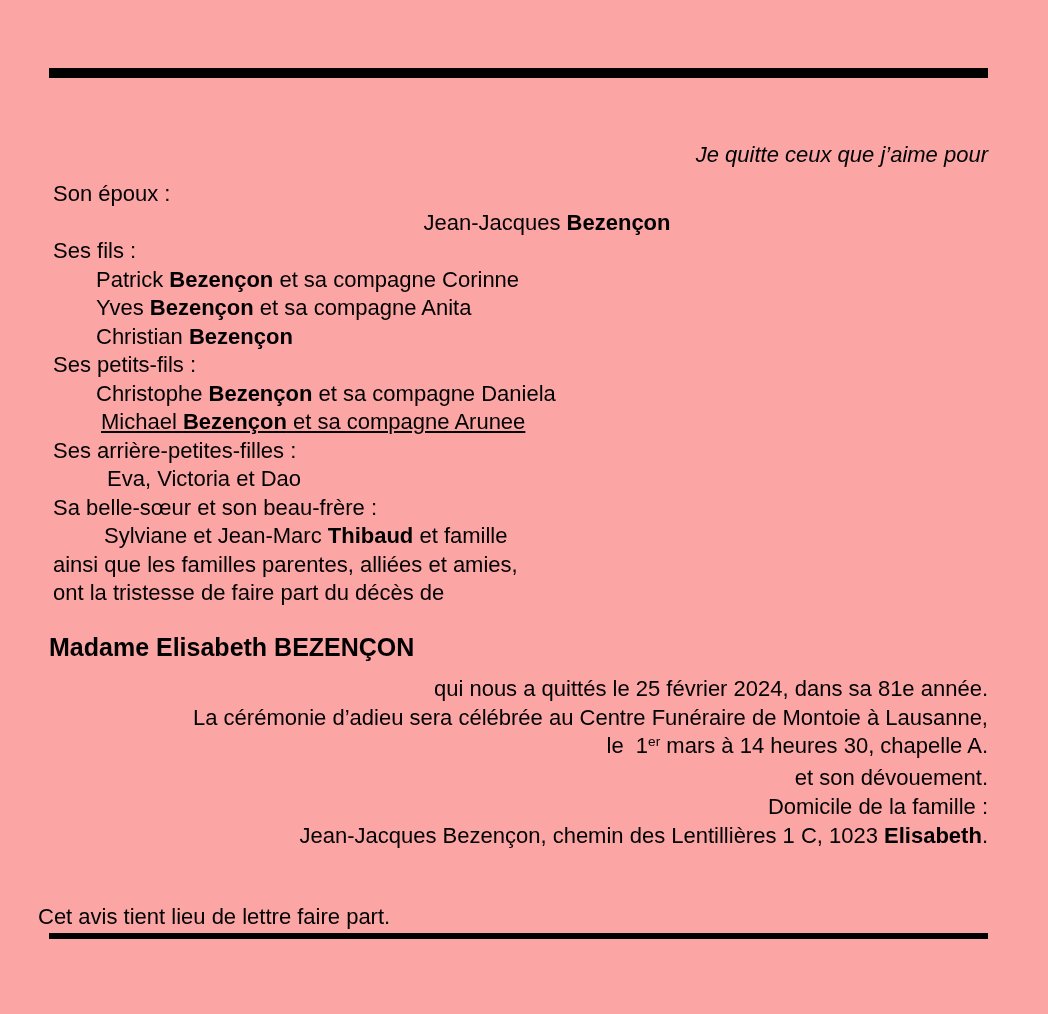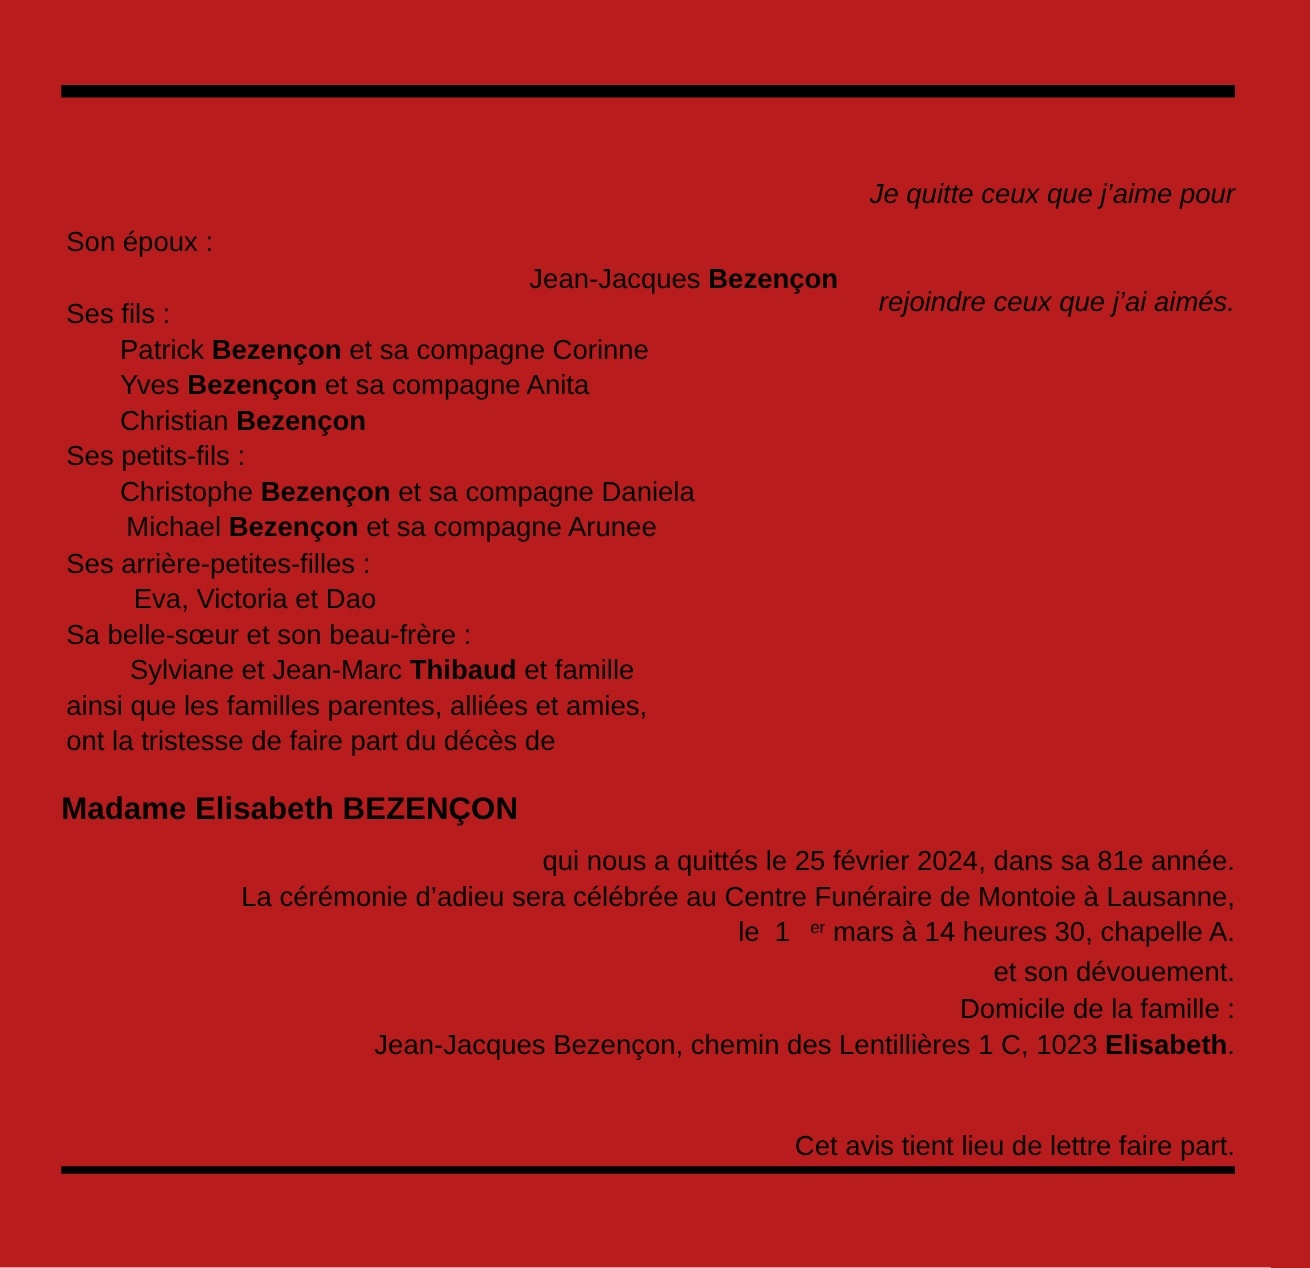--- a/index.html
+++ b/index.html
@@ -4,21 +4,21 @@
 <style>
   html, body {
     margin: 0;
     padding: 0;
     background: #ffffff;
   }
   .page {
     position: relative;
     width: 1048px;
     height: 1014px;
-    background: #b91c1c;
+    background: #fca5a5;
     color: #000000;
     font-family: "Liberation Sans", "DejaVu Sans", sans-serif;
     overflow: hidden;
   }
   .rule {
     position: absolute;
     left: 49px;
     width: 939px;
     background: #000000;
   }
@@ -53,65 +53,63 @@
     font-size: 22px;
     line-height: 28.7px;
     text-align: right;
   }
   .ln {
     margin: 0;
     padding: 0;
     white-space: pre-wrap;
   }
   .in43 { padding-left: 43px; }
-  .in48 { padding-left: 48px; }
+  .in48 { padding-left: 48px; text-decoration: underline; }
   .in51 { padding-left: 51px; }
   .in53 { padding-left: 53px; text-align: center; }
   .in54 { padding-left: 54px; }
   .b { font-weight: bold; }
 
   .title {
     position: absolute;
     top: 633px;
     left: 49px;
     width: 939px;
     margin: 0;
     text-align: left;
     font-size: 25px;
     font-weight: bold;
     white-space: pre-wrap;
   }
   .footer-note {
     position: absolute;
     top: 904px;
-    left: 49px;
+    left: 38px;
     width: 939px;
     margin: 0;
-    text-align: right;
+    text-align: left;
     font-size: 22px;
     white-space: pre-wrap;
   }
   sup.ord {
     font-size: 0.62em;
     vertical-align: baseline;
     position: relative;
     top: -0.55em;
-    margin-left: 16px;
   }
 </style>
 </head>
 <body>
 
 <div class="page">
 
   <div class="rule top-rule"></div>
 
   <div class="quote">
     <div class="ln">Je quitte ceux que j’aime pour</div>
-    <div class="ln">rejoindre ceux que j’ai aimés.</div>
   </div>
 
   <div class="family">
     <p class="ln"><span>Son époux :</span></p>
     <p class="ln in53"><span>Jean-Jacques </span><span class="b">Bezençon</span></p>
     <p class="ln"><span>Ses fils :</span></p>
     <p class="ln in43"><span>Patrick </span><span class="b">Bezençon</span><span> et sa compagne Corinne</span></p>
     <p class="ln in43"><span>Yves </span><span class="b">Bezençon</span><span> et sa compagne Anita</span></p>
     <p class="ln in43"><span>Christian </span><span class="b">Bezençon</span></p>
     <p class="ln"><span>Ses petits-fils :</span></p>

